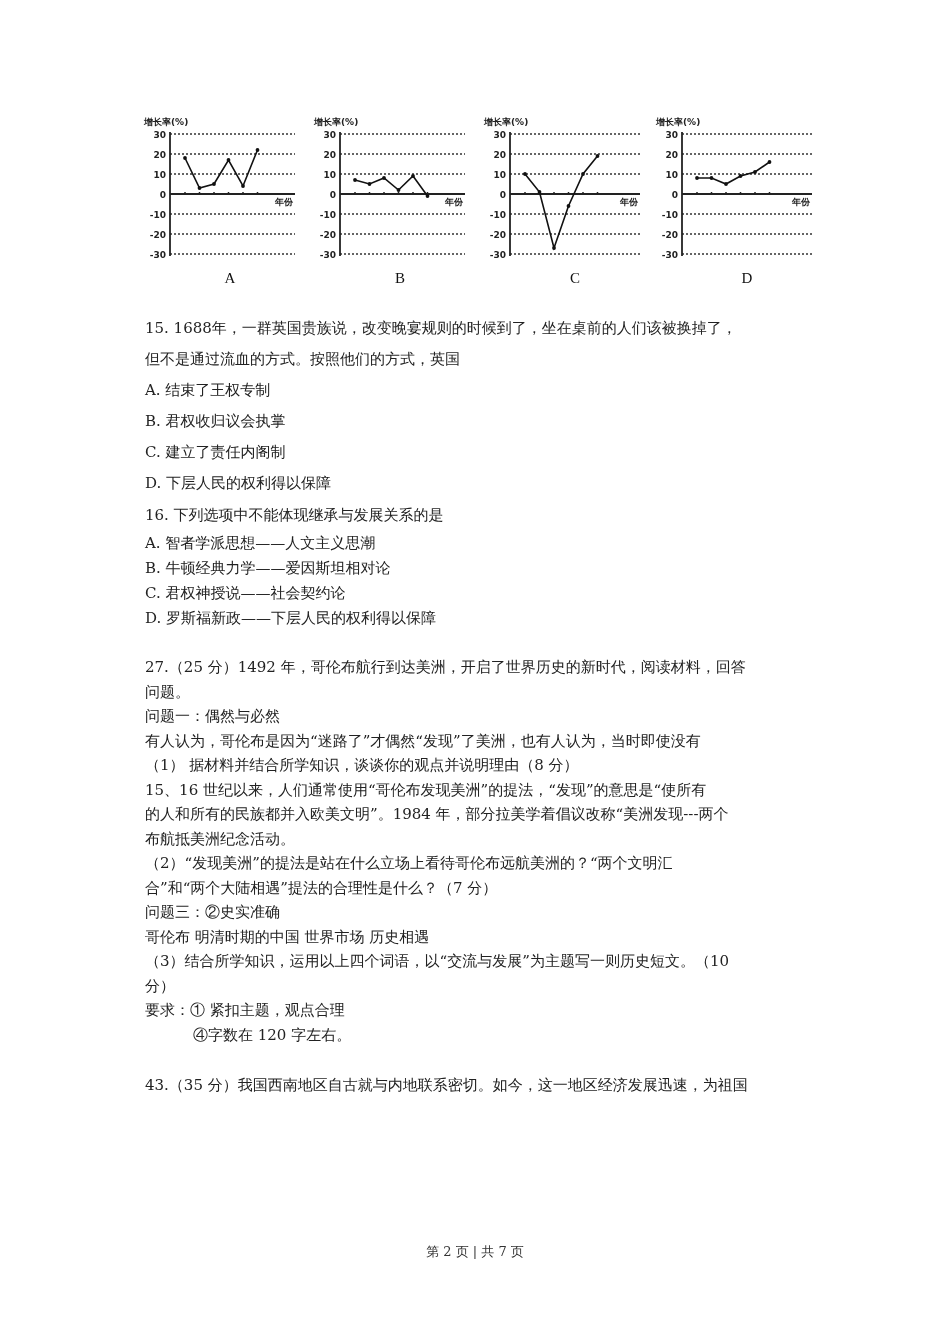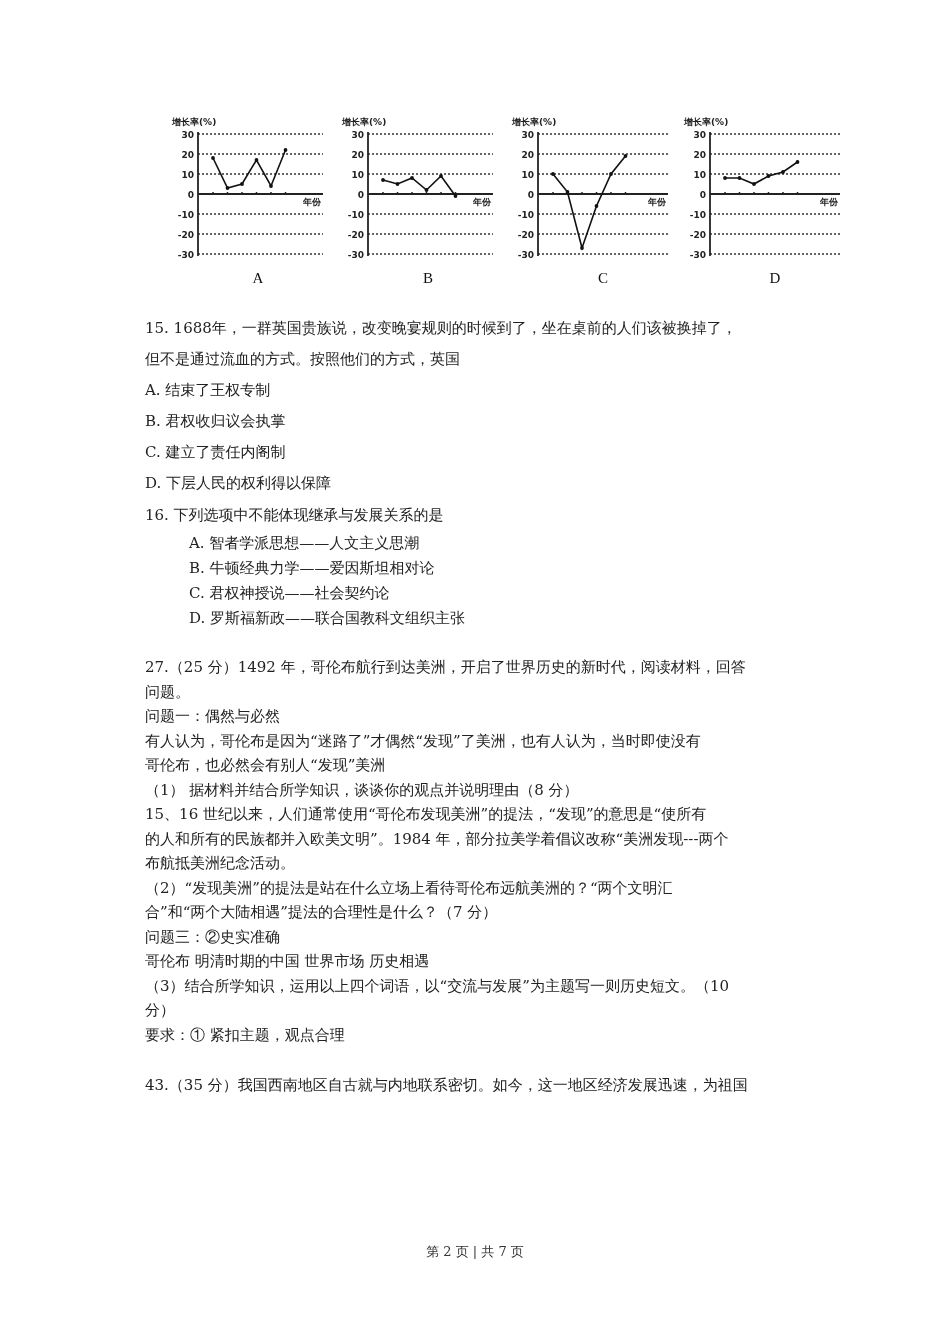--- a/index.html
+++ b/index.html
@@ -2,34 +2,34 @@
 <html><head>
 <meta charset="utf-8">
 <style>
   html, body { margin: 0; padding: 0; background: #ffffff; }
   body {
     width: 950px; height: 1344px; position: relative; overflow: hidden;
     font-family: "DejaVu Serif", "Liberation Serif", serif;
     color: #222;
   }
   .charts { position: absolute; left: 140px; top: 112px; width: 680px; height: 180px; }
-  .chart { position: absolute; top: 0; width: 165px; height: 180px; margin-left: 28px; }
+  .chart { position: absolute; top: 0; width: 165px; height: 180px; }
   .chart svg { display: block; }
   .chart-letter {
     position: absolute; top: 158px; width: 40px; text-align: center;
     font-family: "Liberation Serif", serif; font-size: 15px; color: #111;
   }
   .content {
     position: absolute; left: 145px; top: 313px; width: 665px;
     font-size: 15px; line-height: 24.5px;
   }
   .line { white-space: nowrap; }
   .q15 .line { line-height: 31px; }
   .q15 .opt { line-height: 31px; }
-  .q16 .opt { line-height: 25px; margin-left: 44px; }
+  .q16 .opt { line-height: 25px; }
   .indent { padding-left: 48px; }
   .gap { height: 24px; }
   .footer {
     position: absolute; left: 0; right: 0; top: 1243px; text-align: center;
     font-size: 13px; color: #333;
   }
 </style>
 </head>
 <body>
 
@@ -183,40 +183,40 @@
     <div class="line opt">A.   结束了王权专制</div>
     <div class="line opt">B. 君权收归议会执掌</div>
     <div class="line opt">C. 建立了责任内阁制</div>
     <div class="line opt">D. 下层人民的权利得以保障</div>
   </div>
   <div class="q16">
     <div class="line" style="line-height:32px;">16. 下列选项中不能体现继承与发展关系的是</div>
     <div class="line opt">A.   智者学派思想——人文主义思潮</div>
     <div class="line opt">B.   牛顿经典力学——爱因斯坦相对论</div>
     <div class="line opt">C. 君权神授说——社会契约论</div>
-    <div class="line opt">D. 罗斯福新政——联合国教科文组织主张</div>
+    <div class="line opt">D. 罗斯福新政——下层人民的权利得以保障</div>
   </div>
   <div class="gap"></div>
   <div class="q27">
     <div class="line">27.（25 分）1492 年，哥伦布航行到达美洲，开启了世界历史的新时代，阅读材料，回答</div>
     <div class="line">问题。</div>
     <div class="line">问题一：偶然与必然</div>
     <div class="line">有人认为，哥伦布是因为“迷路了”才偶然“发现”了美洲，也有人认为，当时即使没有</div>
-    <div class="line">哥伦布，也必然会有别人“发现”美洲</div>
     <div class="line">（1）   据材料并结合所学知识，谈谈你的观点并说明理由（8 分）</div>
     <div class="line">15、16 世纪以来，人们通常使用“哥伦布发现美洲”的提法，“发现”的意思是“使所有</div>
     <div class="line">的人和所有的民族都并入欧美文明”。1984 年，部分拉美学着倡议改称“美洲发现---两个</div>
     <div class="line">布航抵美洲纪念活动。</div>
     <div class="line">（2）“发现美洲”的提法是站在什么立场上看待哥伦布远航美洲的？“两个文明汇</div>
     <div class="line">合”和“两个大陆相遇”提法的合理性是什么？（7 分）</div>
     <div class="line">问题三：②史实准确</div>
     <div class="line">哥伦布 明清时期的中国 世界市场 历史相遇</div>
     <div class="line">（3）结合所学知识，运用以上四个词语，以“交流与发展”为主题写一则历史短文。（10</div>
     <div class="line">分）</div>
     <div class="line">要求：① 紧扣主题，观点合理</div>
+    <div class="line indent">④字数在 120 字左右。</div>
   </div>
   <div class="gap" style="height:26px;"></div>
   <div class="q29">
     <div class="line">43.（35 分）我国西南地区自古就与内地联系密切。如今，这一地区经济发展迅速，为祖国</div>
   </div>
 </div>
 
 <div class="footer">第 2 页 | 共 7 页</div>
 
 </body></html>

